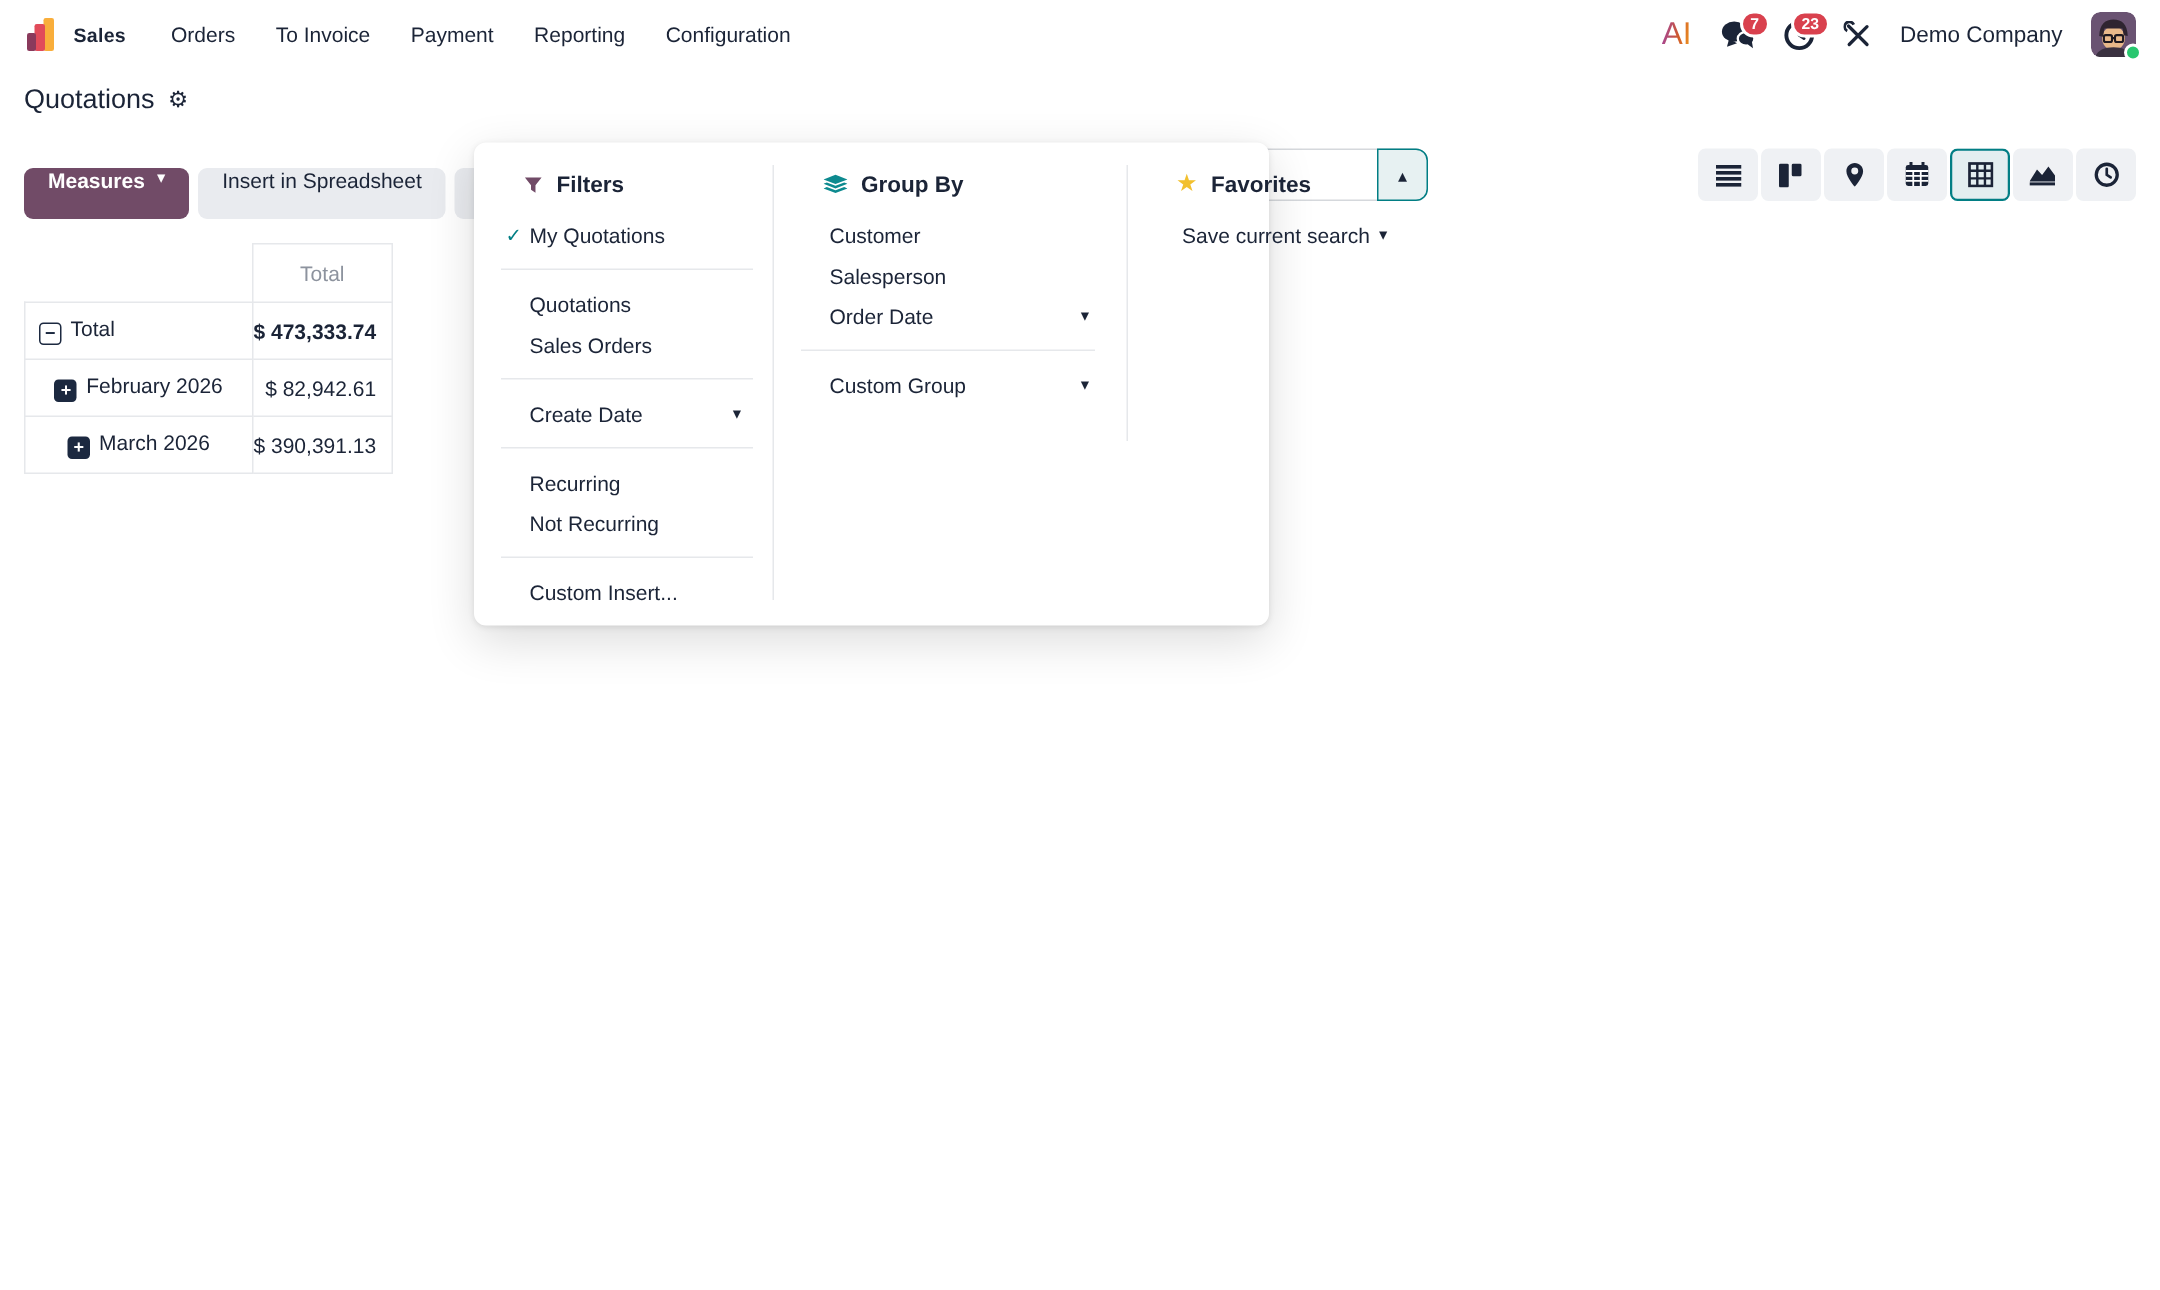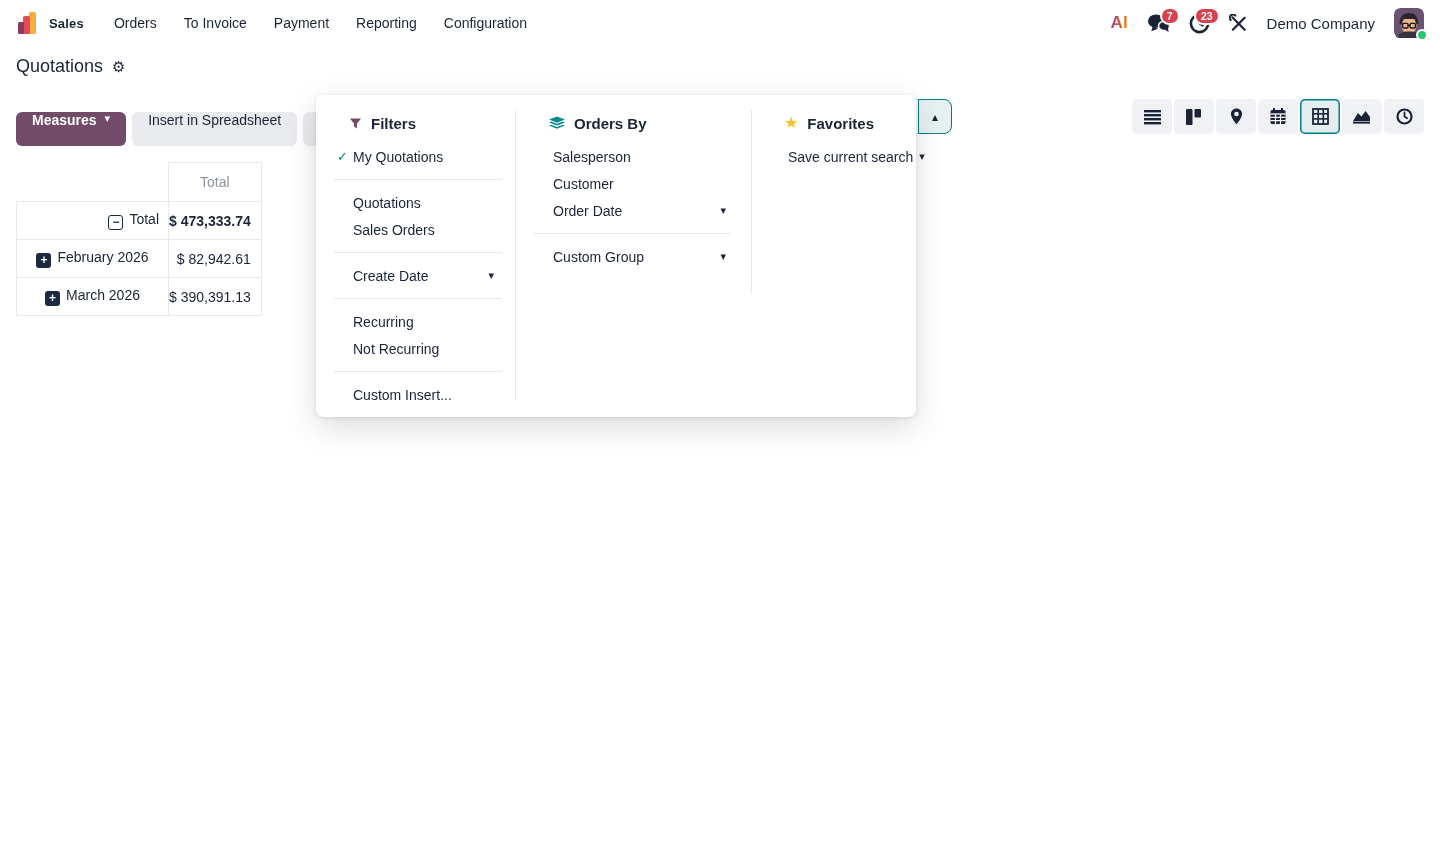--- a/index.html
+++ b/index.html
@@ -12,21 +12,21 @@
   .app{position:relative;width:1440px;height:860px;background:#fff;overflow:hidden}
 
   
   .navbar{display:flex;align-items:center;height:46px;padding:0 12px}
   .brand{display:flex;align-items:center;gap:9px;padding:0 6px;cursor:pointer}
   .brand-name{font-size:13px;font-weight:700;letter-spacing:.2px}
   .nav-menu{display:flex;align-items:center;gap:27px;margin-left:24px}
   .nav-item{font-size:14px;cursor:pointer}
   .systray{margin-left:auto;display:flex;align-items:center;gap:19px;padding-right:4px}
   .systray-item{position:relative;display:flex;align-items:center;cursor:pointer}
-  .ai-badge{font-weight:700;font-size:17px;letter-spacing:0;
+  .ai-badge{font-weight:400;font-size:21px;letter-spacing:0;
     background:linear-gradient(100deg,#9b3fae 0%,#d05a2a 55%,#f5a31e 100%);
     -webkit-background-clip:text;background-clip:text;color:transparent}
   .badge{position:absolute;top:-6px;right:-10px;background:var(--badge-red);color:#fff;
     font-size:10.5px;font-weight:700;line-height:1;border-radius:9px;padding:2px 5px;border:2px solid #fff}
   .company-name{font-size:15px}
   .avatar-wrap{position:relative}
   .avatar{width:30px;height:30px;border-radius:6px;display:block}
   .status-dot{position:absolute;right:-4px;bottom:-3px;width:12px;height:12px;border-radius:50%;
     background:var(--green);border:2px solid #fff}
 
@@ -66,31 +66,31 @@
   .btn-flip{width:42px;justify-content:center;font-size:17px;font-weight:700;padding:0}
 
   
   .pivot-wrap{position:absolute;left:16px;top:162px}
   table.pivot{border-collapse:collapse;font-size:14px}
   .pivot td,.pivot th{font-weight:400}
   .pivot .blank{border:none;width:152px}
   .pivot .col-head{width:99px;height:36px;border:1px solid var(--border);text-align:left;
     padding-left:9px;font-weight:600;cursor:pointer}
   .pivot .measure{height:39px;border:1px solid var(--border);text-align:center;color:#8d939e;cursor:pointer}
-  .pivot .rh{border:1px solid var(--border);height:38px;text-align:right;padding:0 9px;cursor:pointer;white-space:nowrap}
+  .pivot .rh{border:1px solid var(--border);height:38px;text-align:left;padding:0 9px;cursor:pointer;white-space:nowrap}
   .pivot .rh.sub{text-align:center}
   .pivot .val{border:1px solid var(--border);text-align:right;padding-right:10px;white-space:nowrap}
   .pivot .bold{font-weight:700}
   .sq{display:inline-flex;align-items:center;justify-content:center;width:15px;height:15px;
     border-radius:3px;margin-right:6px;vertical-align:-2px;font-size:12px;font-weight:700;line-height:1}
   .sq.plus{background:#1c2940;color:#fff}
   .sq.minus{border:1.5px solid #1c2940;color:#1c2940;background:#fff}
 
   
-  .search-panel{position:absolute;left:316px;top:95px;width:600px;height:322px;background:#fff;
+  .search-panel{position:absolute;left:316px;top:95px;width:530px;height:322px;background:#fff;
     border-radius:8px;box-shadow:0 1px 4px rgba(0,0,0,.1),0 10px 32px rgba(0,0,0,.14);z-index:20}
   .sp-divider{position:absolute;top:15px;width:1px;background:var(--border)}
   .sp-divider.d1{left:199px;height:290px}
   .sp-divider.d2{left:435px;height:184px}
   .sp-col{position:absolute;top:0;padding-top:16px}
   .col-filters{left:18px;width:168px}
   .col-groupby{left:218px;width:196px}
   .col-favorites{left:453px;width:172px}
   .sp-header{height:24px;display:flex;align-items:center;gap:9px;padding-left:15px;
     font-size:15px;font-weight:700;margin-bottom:8px}
@@ -334,27 +334,27 @@
       </div>
     </div>
 
     <div class="sp-col col-groupby">
       <div class="sp-header">
         <svg width="16" height="14" viewBox="0 0 16 13">
           <path d="M8 0l8 3.1L8 6.2 0 3.1z" fill="#0D8A8F"></path>
           <path d="M8 7.3L2.2 5.1 0 6l8 3.1L16 6l-2.2-.9z" fill="#0D8A8F"></path>
           <path d="M8 10.4L2.2 8.2 0 9.1l8 3.1 8-3.1-2.2-.9z" fill="#0D8A8F"></path>
         </svg>
-        <span>Orders By</span>
+        <span>Group By</span>
+      </div>
+      <div class="sp-item">
+        <span>Customer</span>
       </div>
       <div class="sp-item">
         <span>Salesperson</span>
-      </div>
-      <div class="sp-item">
-        <span>Customer</span>
       </div>
       <div class="sp-item">
         <span>Order Date</span>
         <span class="caret">▾</span>
       </div>
       <hr class="sp-sep">
       <div class="sp-item">
         <span>Custom Group</span>
         <span class="caret">▾</span>
       </div>

